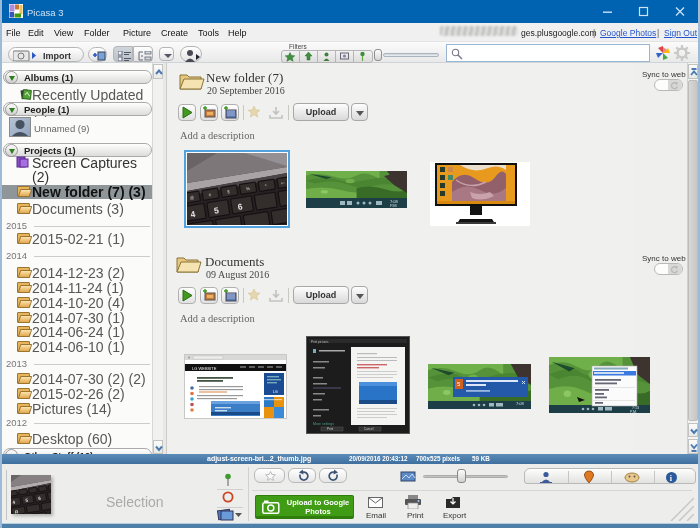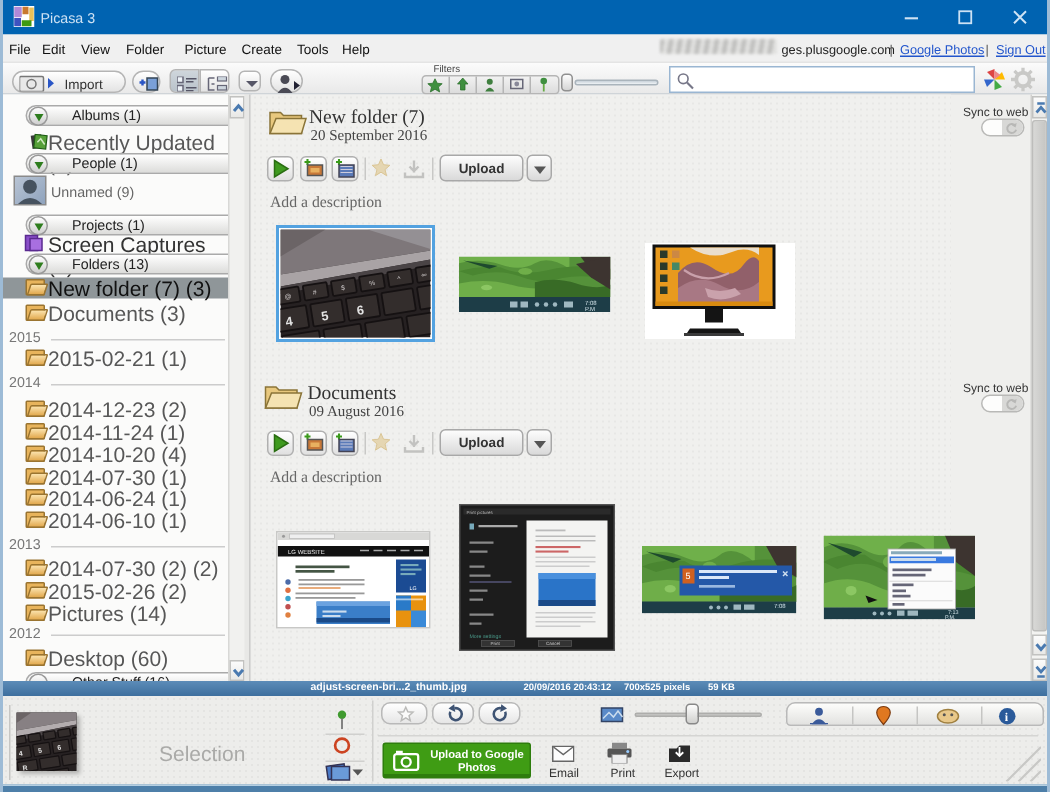--- a/index.html
+++ b/index.html
@@ -10,21 +10,21 @@
 
 #menubar{position:absolute;left:2px;top:23px;width:696px;height:19px;background:#f0f0f0;color:#222;border-bottom:1px solid #e4e4e4}
 #menubar span.m{position:absolute;top:5px;font-size:9px;color:#111}
 
 #toolbar{position:absolute;left:2px;top:42px;width:696px;height:21px;background:linear-gradient(#fbfbfb,#e9e9e9);border-bottom:1px solid #cfd4d8}
 .tbtn{position:absolute;background:linear-gradient(#ffffff,#e3e3e3);border:1px solid #b5b5b5;border-radius:4px}
 
 #sidebar{position:absolute;left:2px;top:63px;width:150px;height:391px;background:#fbfbfa;overflow:hidden}
 #sidescroll{position:absolute;left:152px;top:63px;width:11px;height:391px;background:#f1f1ef;border-left:1px solid #d8d8d6}
 #sidediv{position:absolute;left:163px;top:63px;width:4px;height:391px;background:#e8e8e6;border-right:1px solid #cccccb}
-.shead{position:absolute;left:15px;width:149px;height:14px;background:linear-gradient(#ffffff,#dcdcda);border:1px solid #aaa;border-radius:7px;font-weight:normal;color:#222;font-size:9.5px;line-height:13px;padding-left:30px}
+.shead{position:absolute;left:1px;width:149px;height:14px;background:linear-gradient(#ffffff,#dcdcda);border:1px solid #aaa;border-radius:7px;font-weight:bold;color:#222;font-size:9.5px;line-height:13px;padding-left:20px}
 .shead .tri{position:absolute;left:1px;top:0px;width:13px;height:13px;border-radius:50%;background:linear-gradient(#fdfdfd,#cfcfcf);border:1px solid #999}
 .shead .tri:after{content:"";position:absolute;left:3px;top:4px;border-left:3.5px solid transparent;border-right:3.5px solid transparent;border-top:5px solid #2e7d1e}
 .sitem{position:absolute;left:0;width:152px;height:14px;font-size:14px;color:#575757;line-height:14px}
 .sitem .lbl{position:absolute;left:30px;top:0}
 .sitem.sel{background:#8f9699;color:#111}
 .yr{position:absolute;left:4px;font-size:9.5px;color:#777}
 .yr:after{content:"";position:absolute;left:28px;top:6px;width:116px;height:1px;background:#ccc}
 .fi{position:absolute;left:15px;top:1px;width:13px;height:11px}
 .fi:before{content:"";position:absolute;left:0;top:0;width:11px;height:9px;background:#e8b45c;border:1px solid #9a7430;border-radius:1px}
 .fi:after{content:"";position:absolute;left:2px;top:3px;width:10px;height:6px;background:linear-gradient(#fbe3ae,#e2a94e);border:1px solid #9a7430;transform:skewX(-18deg);border-radius:1px}
@@ -87,21 +87,21 @@
     <span class="abs" style="left:662px;top:5px;font-size:8.5px;color:#2255cc;text-decoration:underline">Sign Out</span>
 </div>
 <div id="toolbar">
 
   <div class="tbtn" style="left:6px;top:5px;width:76px;height:15px;border-radius:8px">
     <svg class="abs" style="left:4px;top:2px" width="24" height="11" viewBox="0 0 24 11">
       <rect x="0" y="1" width="16" height="10" rx="1" fill="#e8e8e8" stroke="#777" stroke-width="1"></rect>
       <circle cx="8" cy="6" r="3" fill="none" stroke="#777"></circle>
       <path d="M19 2 l4 3.5 -4 3.5 z" fill="#2a56c6"></path>
     </svg>
-    <span class="abs" style="left:34px;top:3px;font-size:9px;font-weight:normal;color:#333">Import</span>
+    <span class="abs" style="left:34px;top:3px;font-size:9px;font-weight:bold;color:#333">Import</span>
   </div>
 
   <div class="tbtn" style="left:86px;top:5px;width:19px;height:15px;border-radius:8px">
     <svg class="abs" style="left:3px;top:2px" width="14" height="12" viewBox="0 0 14 12">
       <path d="M1 5h4M3 3v4" stroke="#2a56c6" stroke-width="1.6"></path>
       <rect x="6" y="2" width="7" height="8" fill="#7aa0d8" stroke="#345"></rect>
     </svg>
   </div>
 
   <div class="tbtn" style="left:111px;top:4px;width:20px;height:16px;border-radius:4px 0 0 4px;background:linear-gradient(#cfd6dc,#b9c2ca)">
@@ -190,22 +190,21 @@
   </div>
   <div class="abs" style="left:32px;top:60px;font-size:9.5px;color:#666">Unnamed (9)</div>
   <div class="shead" style="top:80px"><i class="tri"></i>Projects (1)</div>
   <div class="sitem" style="top:93px;font-weight:normal;color:#333">
     <svg class="abs" style="left:14px;top:0px" width="13" height="13" viewBox="0 0 13 13">
       <rect x="1" y="1" width="8" height="10" fill="#8a4fc8" stroke="#5a2a90"></rect>
       <rect x="4" y="3" width="8" height="8" fill="#a86fe0" stroke="#5a2a90"></rect>
     </svg>
     <span class="lbl">Screen Captures (2)</span>
   </div>
-  <div class="shead" style="top:106px"><i class="tri"></i>Folders (13)</div>
-  <div class="sitem sel" style="top:122px;font-weight:normal">
+  <div class="sitem sel" style="top:122px;font-weight:bold">
       <i class="fi"></i>
       <span class="lbl">New folder (7) (3)</span>
     </div>
   <div class="sitem" style="top:139px">
       <i class="fi"></i>
       <span class="lbl">Documents (3)</span>
     </div>
   <div class="yr" style="top:157px">2015</div>
   <div class="sitem" style="top:169px">
       <i class="fi"></i>

